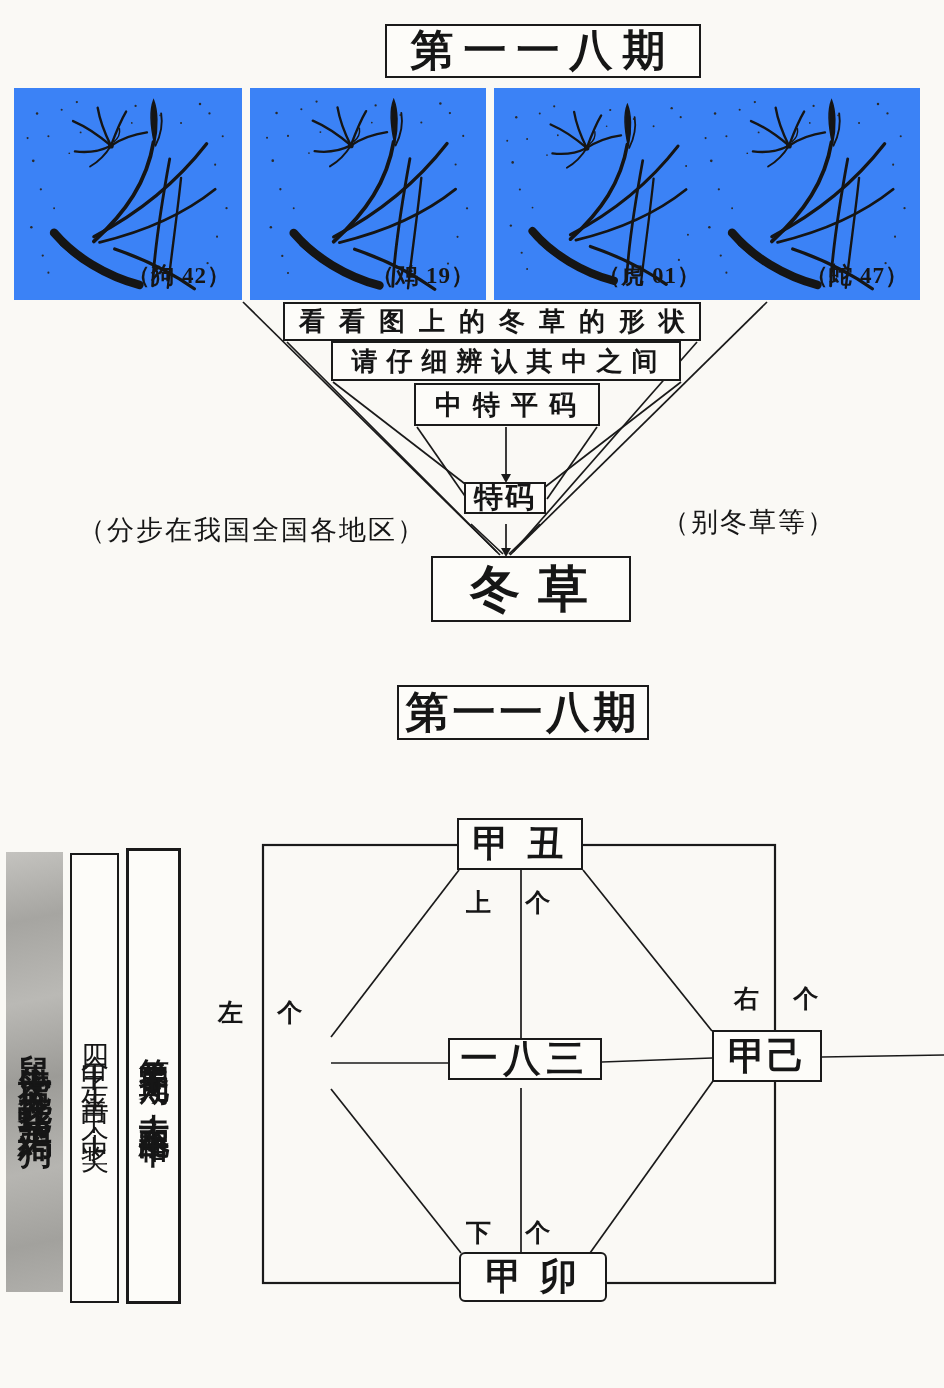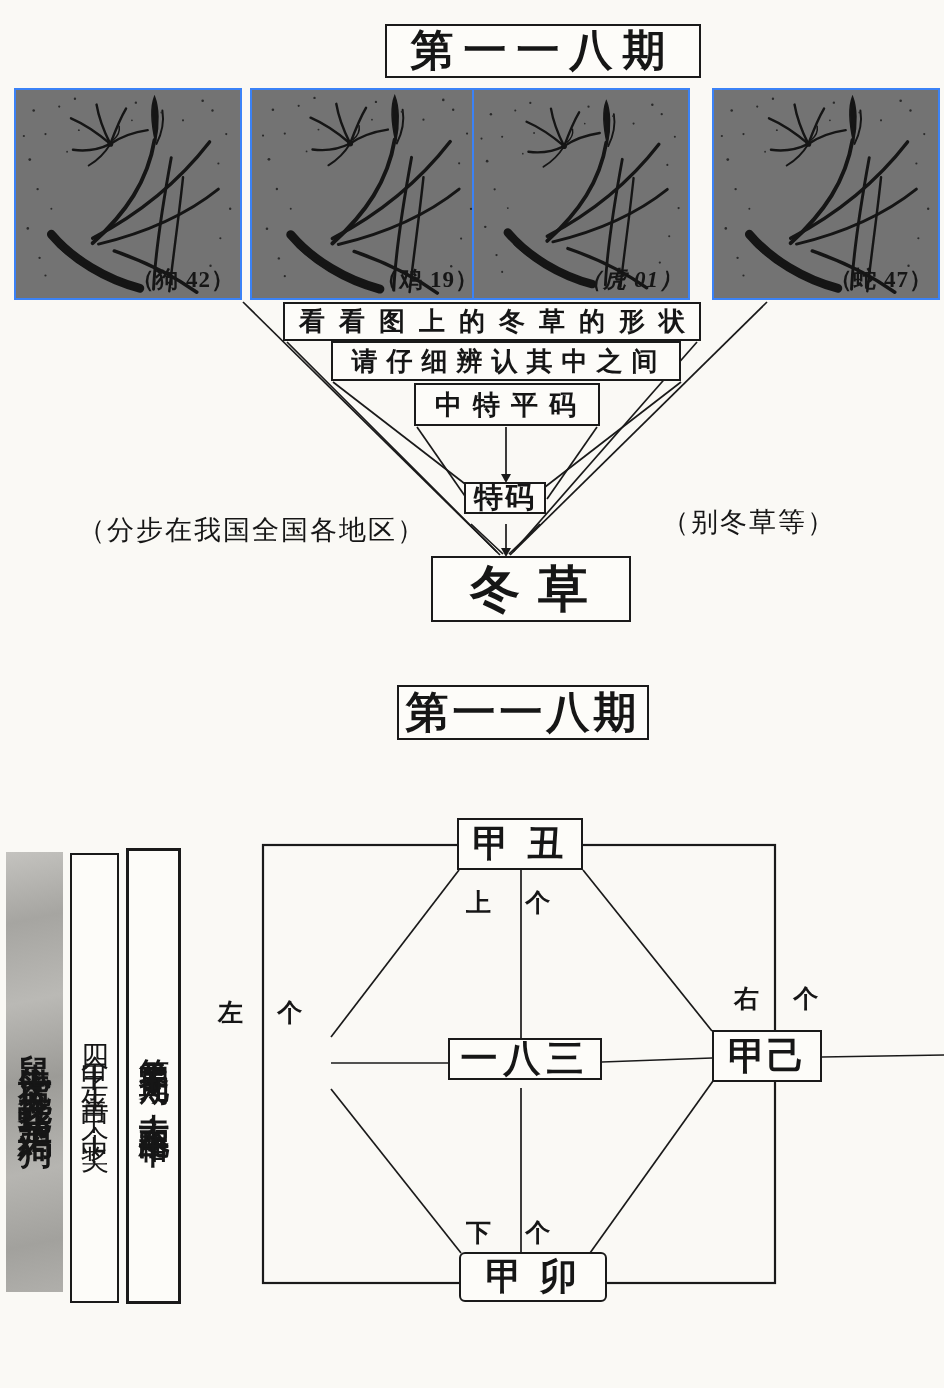--- a/index.html
+++ b/index.html
@@ -13,22 +13,22 @@
     position:absolute;background:#fdfcf9;border:2px solid #1a1a1a;
     display:flex;align-items:center;justify-content:center;
     white-space:nowrap;z-index:2;box-sizing:border-box;font-weight:bold;
   }
   .note{position:absolute;z-index:2;white-space:nowrap;font-size:27px;letter-spacing:2px;}
   
   #title1{left:385px;top:24px;width:316px;height:54px;font-size:43px;letter-spacing:10px;}
   #title2{left:397px;top:685px;width:252px;height:55px;font-size:43px;letter-spacing:4px;}
   
   .panel{
-    position:absolute;top:88px;height:212px;background:#737373;
-    border:2px solid #3b82f6;box-sizing:border-box;z-index:2;
+    position:absolute;top:88px;height:212px;background:#3b82f6;
+    border:6px solid #3b82f6;box-sizing:border-box;z-index:2;
   }
   .panel svg{width:100%;height:100%;display:block;}
   .caption{
     position:absolute;right:5px;bottom:3px;font-size:23px;font-weight:bold;
     letter-spacing:1px;background:transparent;
   }
   
   #fbox1{left:283px;top:302px;width:418px;height:39px;font-size:26px;letter-spacing:14px;padding-left:14px;}
   #fbox2{left:331px;top:341px;width:350px;height:40px;font-size:26px;letter-spacing:9px;padding-left:6px;}
   #fbox3{left:414px;top:383px;width:186px;height:43px;font-size:27px;letter-spacing:11px;padding-left:8px;}
@@ -165,27 +165,27 @@
         <use href="#orchid"></use>
       </svg>
     <div class="caption">（狗 42）</div>
   </div>
   <div class="panel" style="left:250px;width:236px;">
     <svg viewBox="0 0 228 210">
         <use href="#orchid"></use>
       </svg>
     <div class="caption">（鸡 19）</div>
   </div>
-  <div class="panel" style="left:472px;width:218px;font-style:italic;">
+  <div class="panel" style="left:494px;width:218px;">
     <svg viewBox="0 0 228 210">
         <use href="#orchid"></use>
       </svg>
     <div class="caption">（虎 01）</div>
   </div>
-  <div class="panel" style="left:712px;width:228px;">
+  <div class="panel" style="left:692px;width:228px;">
     <svg viewBox="0 0 228 210">
         <use href="#orchid"></use>
       </svg>
     <div class="caption">（蛇 47）</div>
   </div>
 
   <div class="box" id="fbox1">看看图上的冬草的形状</div>
   <div class="box" id="fbox2">请仔细辨认其中之间</div>
   <div class="box" id="fbox3">中特平码</div>
   <div class="box" id="fbox4">特码</div>

